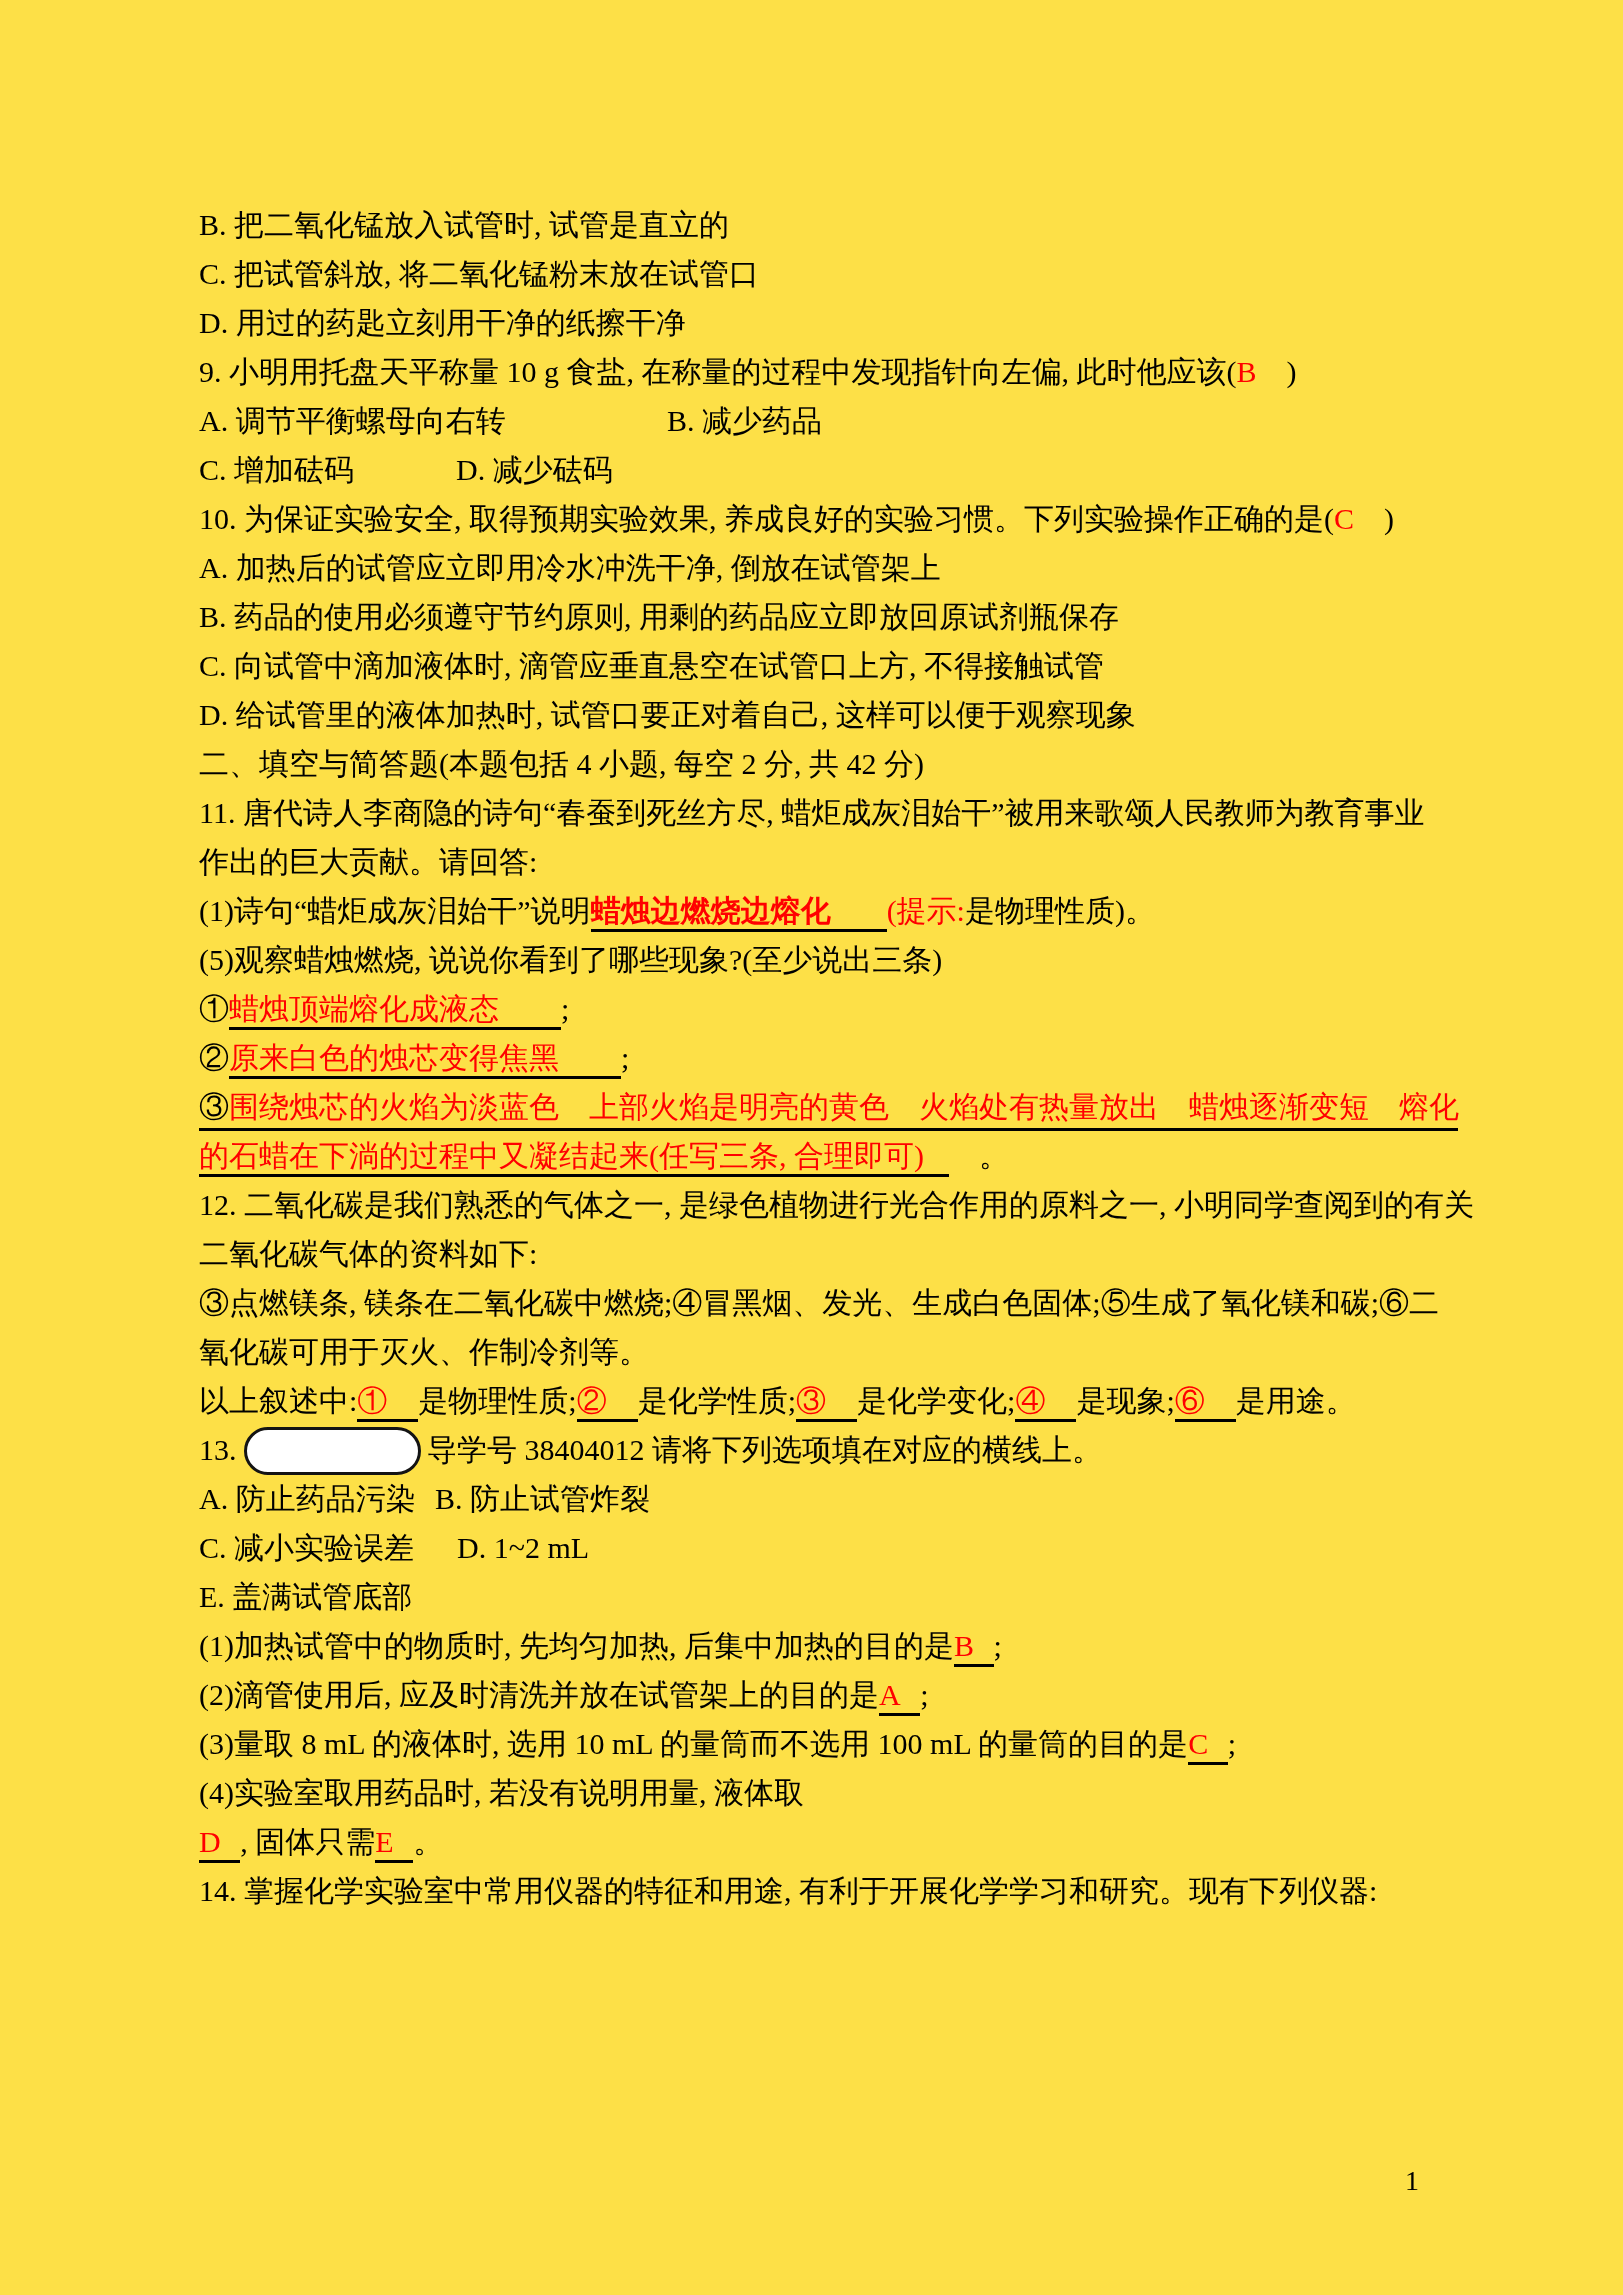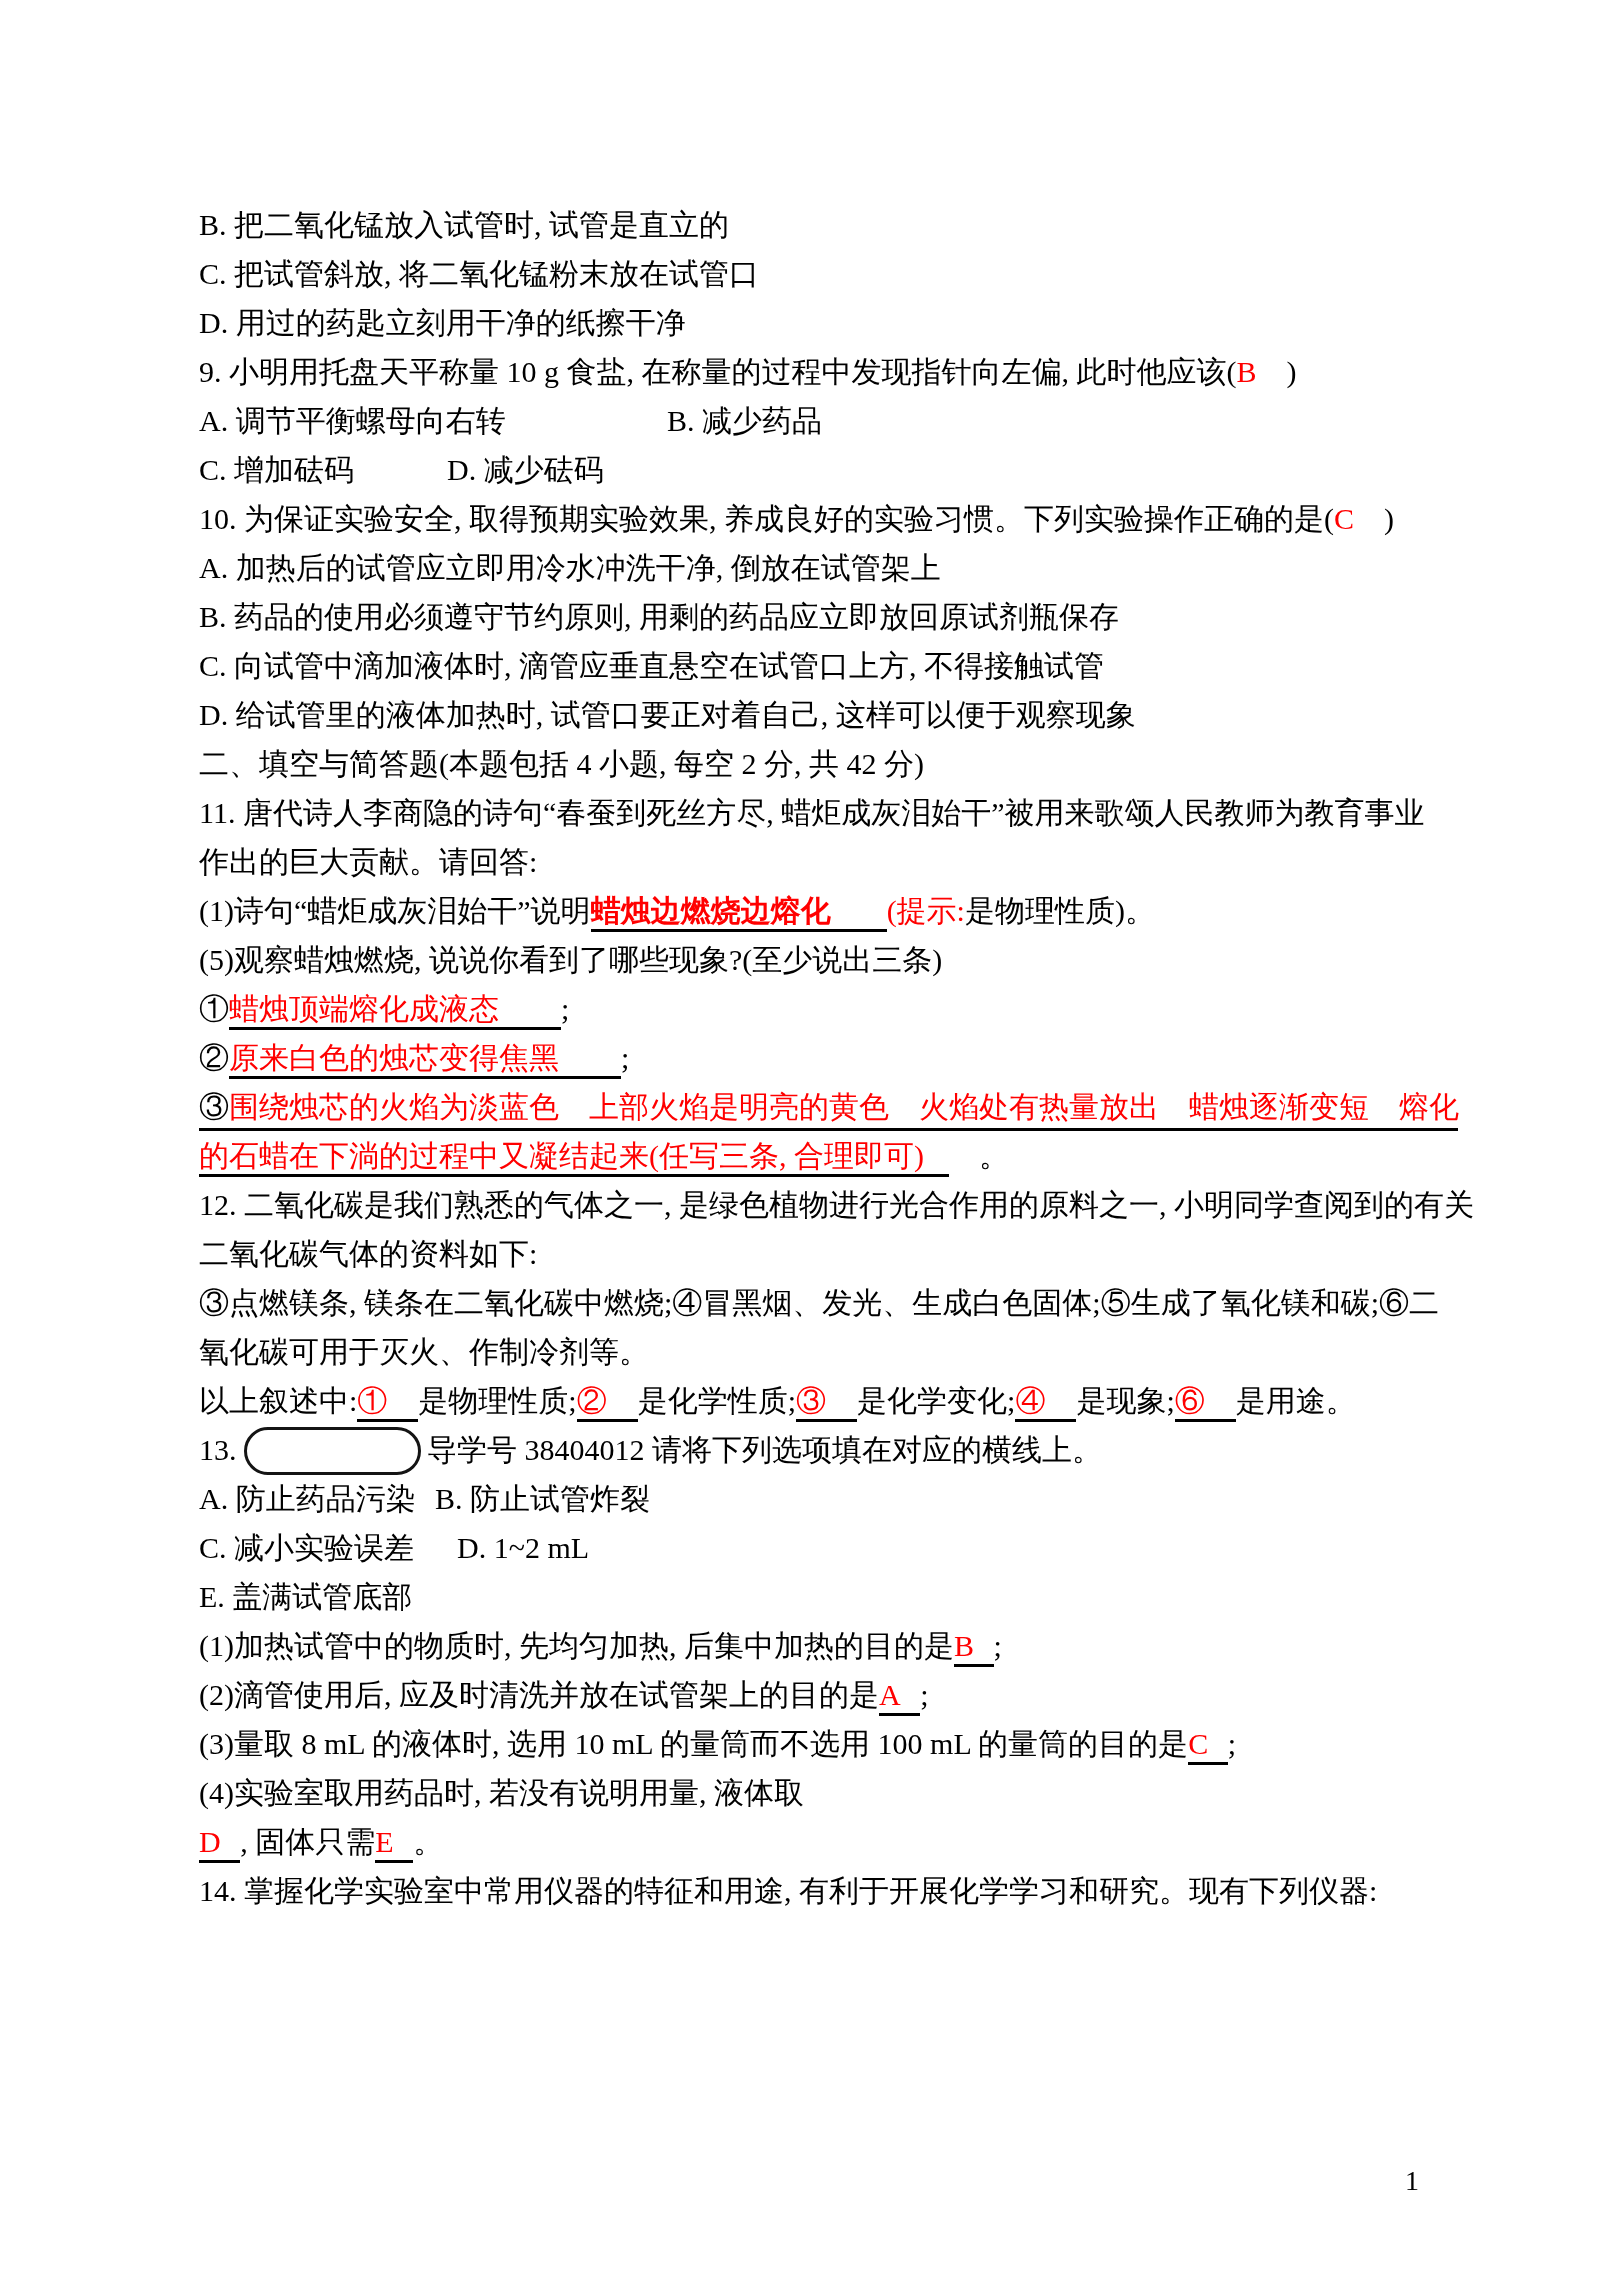--- a/index.html
+++ b/index.html
@@ -1,20 +1,20 @@
 <!DOCTYPE html>
 <html style="font-size:9px"><head>
 <meta charset="utf-8">
 <style>
   html,body{margin:0;padding:0;background:#e8e8e8;}
   .page{
     position:relative;
     width:1624px;
     height:2295px;
-    background:#ffffff;
+    background:#fde047;
     font-family:"Liberation Serif","DejaVu Serif",serif;
     color:#000;
     overflow:hidden;
   }
   .content{
     position:absolute;
     left:199px;
     top:200px;
     width:1259px;
   }
@@ -52,21 +52,21 @@
 </head>
 <body>
 
 <div class="page">
   <div class="content" id="content">
       <div class="line"><span class="seg">B. 把二氧化锰放入试管时, 试管是直立的</span></div>
       <div class="line"><span class="seg">C. 把试管斜放, 将二氧化锰粉末放在试管口</span></div>
       <div class="line"><span class="seg">D. 用过的药匙立刻用干净的纸擦干净</span></div>
       <div class="line"><span class="seg">9. 小明用托盘天平称量 10 g 食盐, 在称量的过程中发现指针向左偏, 此时他应该(</span><span class="seg red">B</span><span class="seg">　)</span></div>
       <div class="line"><span class="seg">A. 调节平衡螺母向右转</span><span class="seg" style="position: absolute; left: 468px;">B. 减少药品</span></div>
-      <div class="line"><span class="seg">C. 增加砝码</span><span class="seg" style="position: absolute; left: 248px;">D. 减少砝码</span></div>
+      <div class="line"><span class="seg">C. 增加砝码</span><span class="seg" style="position: absolute; left: 257px;">D. 减少砝码</span></div>
       <div class="line"><span class="seg">10. 为保证实验安全, 取得预期实验效果, 养成良好的实验习惯。下列实验操作正确的是(</span><span class="seg red">C</span><span class="seg">　)</span></div>
       <div class="line"><span class="seg">A. 加热后的试管应立即用冷水冲洗干净, 倒放在试管架上</span></div>
       <div class="line"><span class="seg">B. 药品的使用必须遵守节约原则, 用剩的药品应立即放回原试剂瓶保存</span></div>
       <div class="line"><span class="seg">C. 向试管中滴加液体时, 滴管应垂直悬空在试管口上方, 不得接触试管</span></div>
       <div class="line"><span class="seg">D. 给试管里的液体加热时, 试管口要正对着自己, 这样可以便于观察现象</span></div>
       <div class="line"><span class="seg">二、填空与简答题(本题包括 4 小题, 每空 2 分, 共 42 分)</span></div>
       <div class="line"><span class="seg">11. 唐代诗人李商隐的诗句“春蚕到死丝方尽, 蜡炬成灰泪始干”被用来歌颂人民教师为教育事业</span></div>
       <div class="line"><span class="seg">作出的巨大贡献。请回答:</span></div>
       <div class="line"><span class="seg">(1)诗句“蜡炬成灰泪始干”说明</span><span class="seg red u" style="padding-right: 56px; font-weight: bold;">蜡烛边燃烧边熔化</span><span class="seg red">(提示:</span><span class="seg">是物理性质)。</span></div>
       <div class="line"><span class="seg">(5)观察蜡烛燃烧, 说说你看到了哪些现象?(至少说出三条)</span></div>

